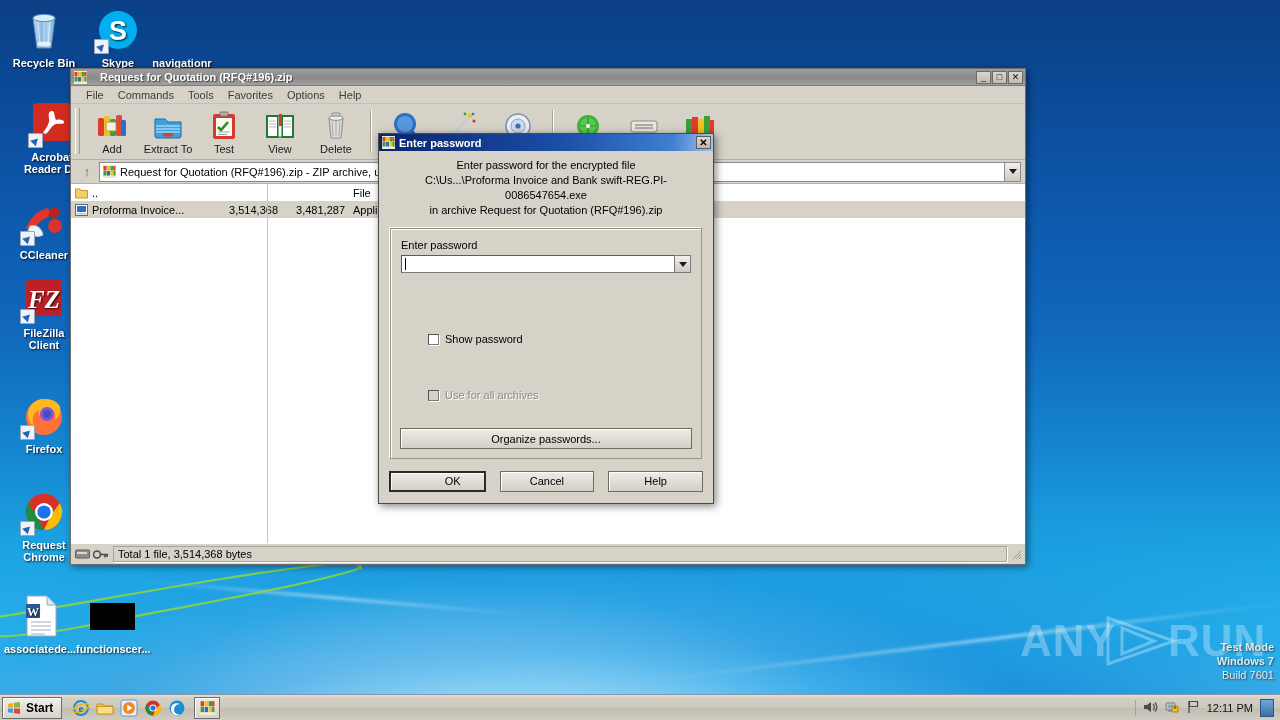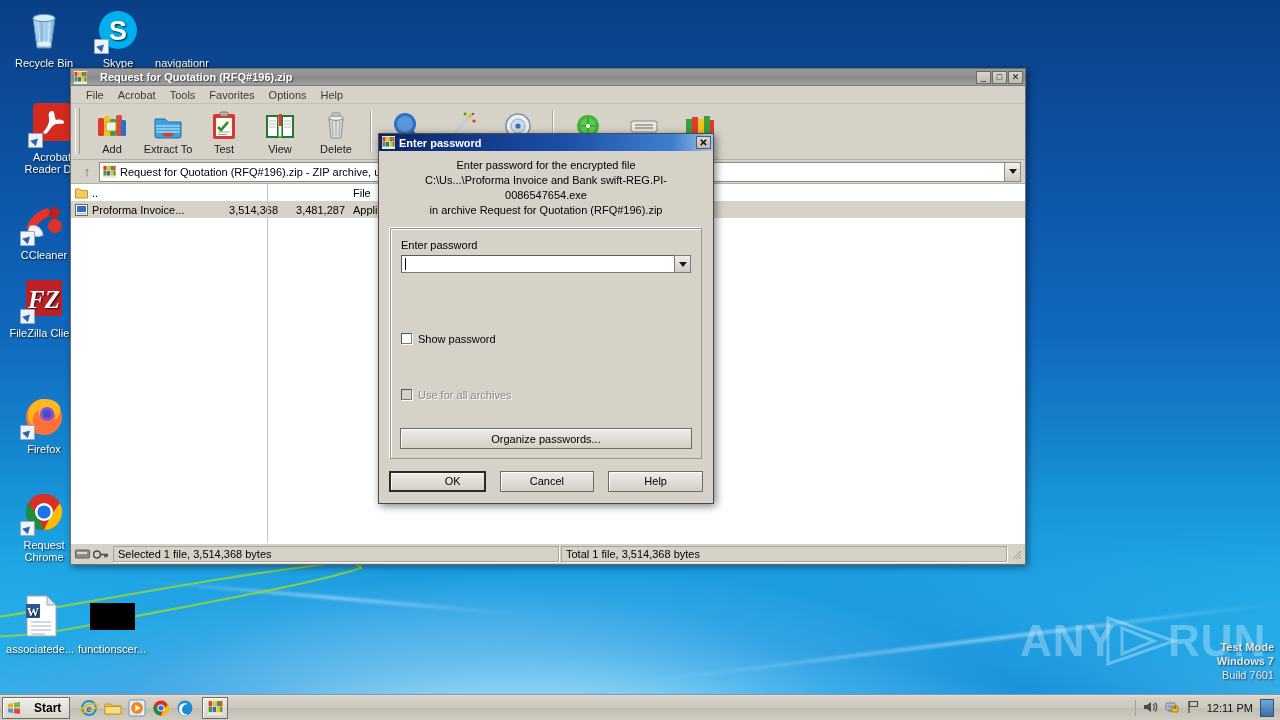--- a/index.html
+++ b/index.html
@@ -43,21 +43,21 @@
   }
 
   
   .dicon {
     position:absolute; width:72px; text-align:center;
     color:#fff; font-size:11px; line-height:12px;
     text-shadow:1px 1px 2px rgba(0,0,0,0.85);
     cursor:default;
   }
   .dicon .glyph { width:48px; height:48px; margin:0 auto 3px; position:relative; }
-  .dicon .lbl { display:block; }
+  .dicon .lbl { display:block;font-weight:bold; }
   .shortcut-arrow {
     position:absolute; left:0; bottom:0; width:15px; height:15px;
     background:#eef3fa; border:1px solid #9aa7bb;
     border-radius:1px;
   }
   .shortcut-arrow::after {
     content:""; position:absolute; left:3px; top:3px;
     width:0;height:0;
     border-left:7px solid #2a62ad;
     border-top:4px solid transparent;
@@ -206,21 +206,21 @@
   #pwfield {
     flex:1; background:#fff; border:1px solid #7a7a7a; border-right:0;
     border-top-color:#5b5b5b; border-left-color:#5b5b5b;
     display:flex; align-items:center; padding-left:3px;
   }
   #caret { width:1px; height:12px; background:#000; }
   #pwdrop {
     width:17px; background:linear-gradient(to bottom,#f2f0ec,#cfcbc1);
     border:1px solid #7a7a7a; display:flex;align-items:center;justify-content:center;
   }
-  .cbrow { display:flex; align-items:flex-start; margin-top:13px; font-size:11px; color:#000; }
+  .cbrow { display:flex; align-items:flex-end; margin-top:13px; font-size:11px; color:#000;margin-left:27px; }
   .cbrow.disabled { color:#8e8a80; text-shadow:1px 1px 0 #fff; }
   .cbox {
     width:11px;height:11px; background:#fff; border:1px solid #7a7a7a;
     border-top-color:#555; border-left-color:#555; margin-right:6px;
     box-shadow:1px 1px 0 #fff;
   }
   .cbox.disabled { background:#d6d2c8; }
   #orgbtn {
     position:absolute; left:9px; right:9px; bottom:9px; height:21px;
     background:linear-gradient(to bottom,#eeece7,#d3cfc5);
@@ -269,21 +269,21 @@
 
   
   #taskbar {
     position:absolute; left:0; bottom:0; width:1280px; height:26px;
     background:linear-gradient(to bottom,#e3e0d8 0%,#d4d0c6 12%,#cdc8bd 52%,#c2bdb1 53%,#d0ccc2 100%);
     border-top:1px solid #8a94a6;
     display:flex; align-items:center;
   }
   #startbtn {
     height:22px; margin-left:2px; padding:0 8px 0 3px;
-    display:flex; align-items:center; gap:12px;
+    display:flex; align-items:center; gap:4px;
     background:linear-gradient(to bottom,#f0eee8,#d8d4ca);
     border:1px solid #6d6d6d;
     box-shadow:1px 1px 0 #fff inset;
     font-weight:bold; font-size:12px; color:#000;
   }
   #qlaunch { display:flex; align-items:center; gap:6px; margin-left:10px; }
   .qicon { width:18px;height:18px; position:relative; }
   #tasks { display:flex; align-items:center; margin-left:8px; }
   .taskbtn {
     height:22px; width:26px; display:flex; align-items:center; justify-content:center;
@@ -463,21 +463,21 @@
         <rect x="10.5" y="6" width="2" height="4.5" fill="#3f9e3a"></rect>
     </svg>
     <span class="t-title">Request for Quotation (RFQ#196).zip</span>
     <span class="winbtn">_</span>
     <span class="winbtn">□</span>
     <span class="winbtn">✕</span>
   </div>
 
   <div id="menubar">
     <span>File</span>
-    <span>Acrobat</span>
+    <span>Commands</span>
     <span>Tools</span>
     <span>Favorites</span>
     <span>Options</span>
     <span>Help</span>
   </div>
 
   <div id="toolbar">
     <div class="tb-grip"></div>
 
     <div class="tbbtn">
@@ -683,21 +683,20 @@
     <div class="sb-icons">
       <svg width="15" height="11" viewBox="0 0 15 11">
         <rect x="0.5" y="1" width="14" height="8" rx="1" fill="#8d8d8d" stroke="#5e5e5e"></rect>
         <rect x="2" y="3" width="10" height="2" fill="#d8d8d8"></rect>
       </svg>
       <svg width="16" height="11" viewBox="0 0 16 11">
         <circle cx="4" cy="5.5" r="3.5" fill="none" stroke="#4a4a4a" stroke-width="1.6"></circle>
         <path d="M7.5,5.5 h7.5 M12,5.5 v3 M14,5.5 v2.5" stroke="#4a4a4a" stroke-width="1.6" fill="none"></path>
       </svg>
     </div>
-    <div class="sb-panel" id="sb-left">Selected 1 file, 3,514,368 bytes</div>
     <div class="sb-panel" id="sb-right">Total 1 file, 3,514,368 bytes</div>
     <div id="sb-grip">
       <svg width="14" height="14" viewBox="0 0 14 14">
         <g stroke="#9a968c">
             <path d="M12,4 L4,12 M12,7 L7,12 M12,10 L10,12"></path>
           </g>
       </svg>
     </div>
   </div>
 </div>

